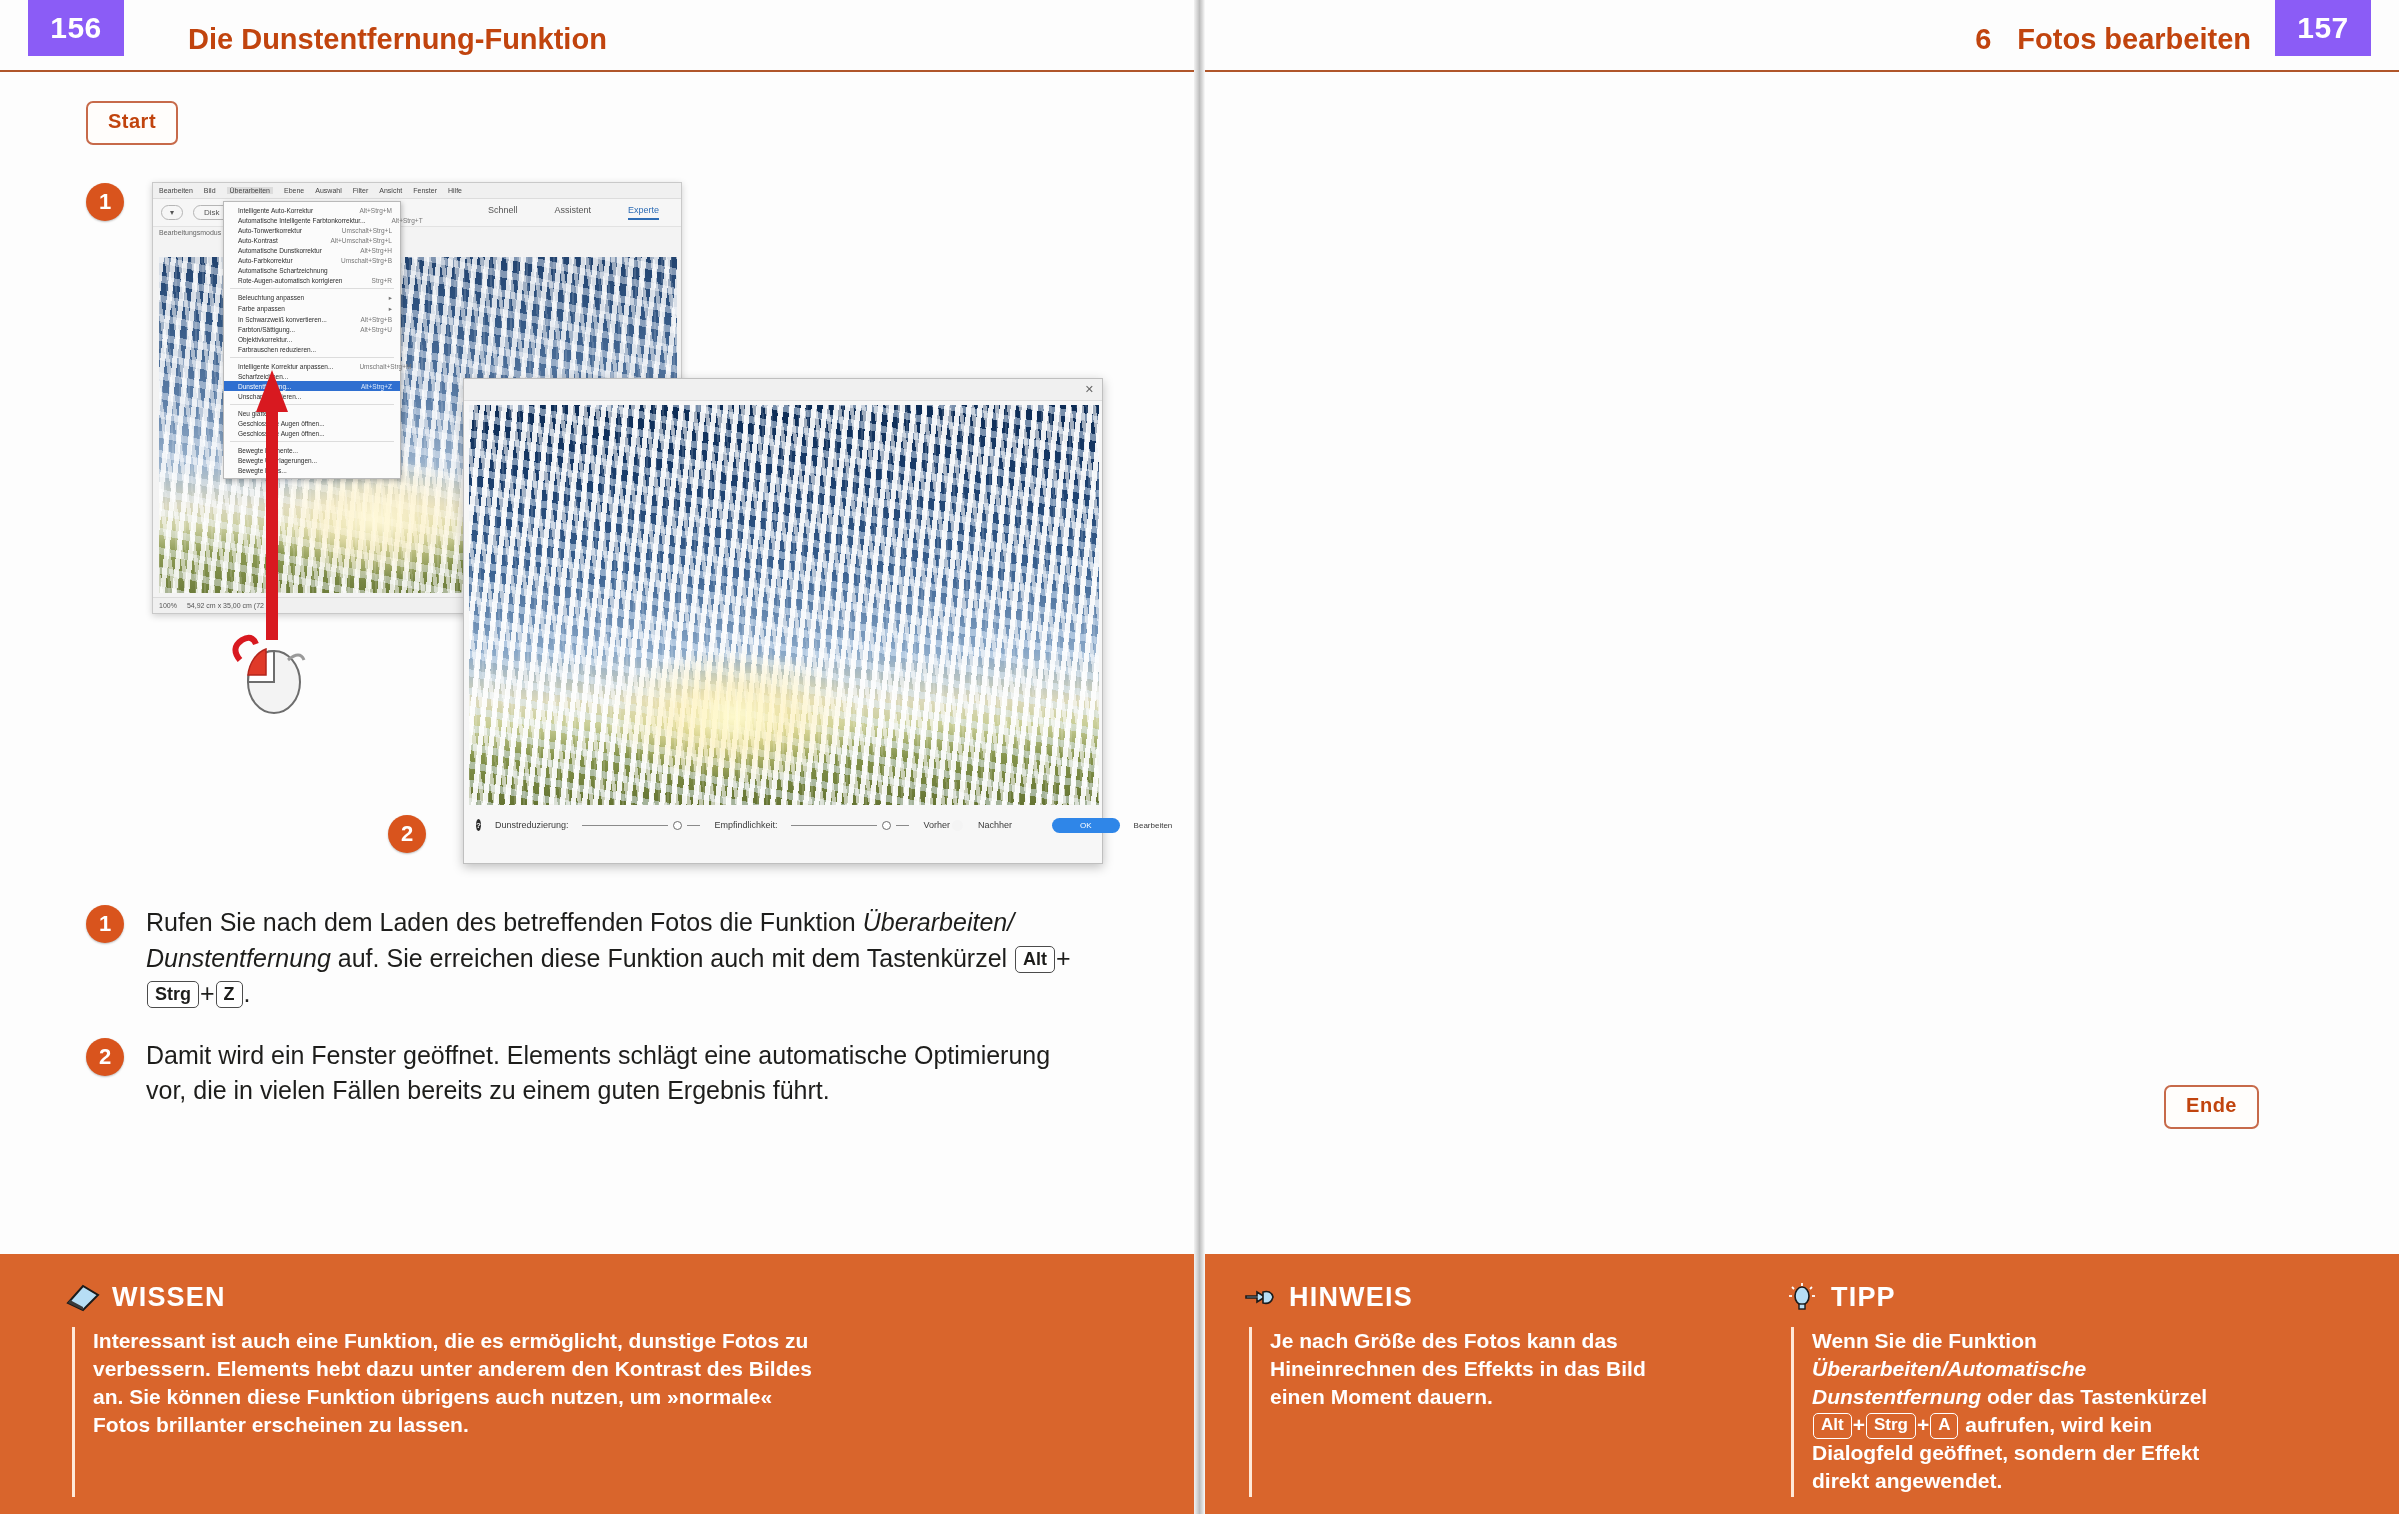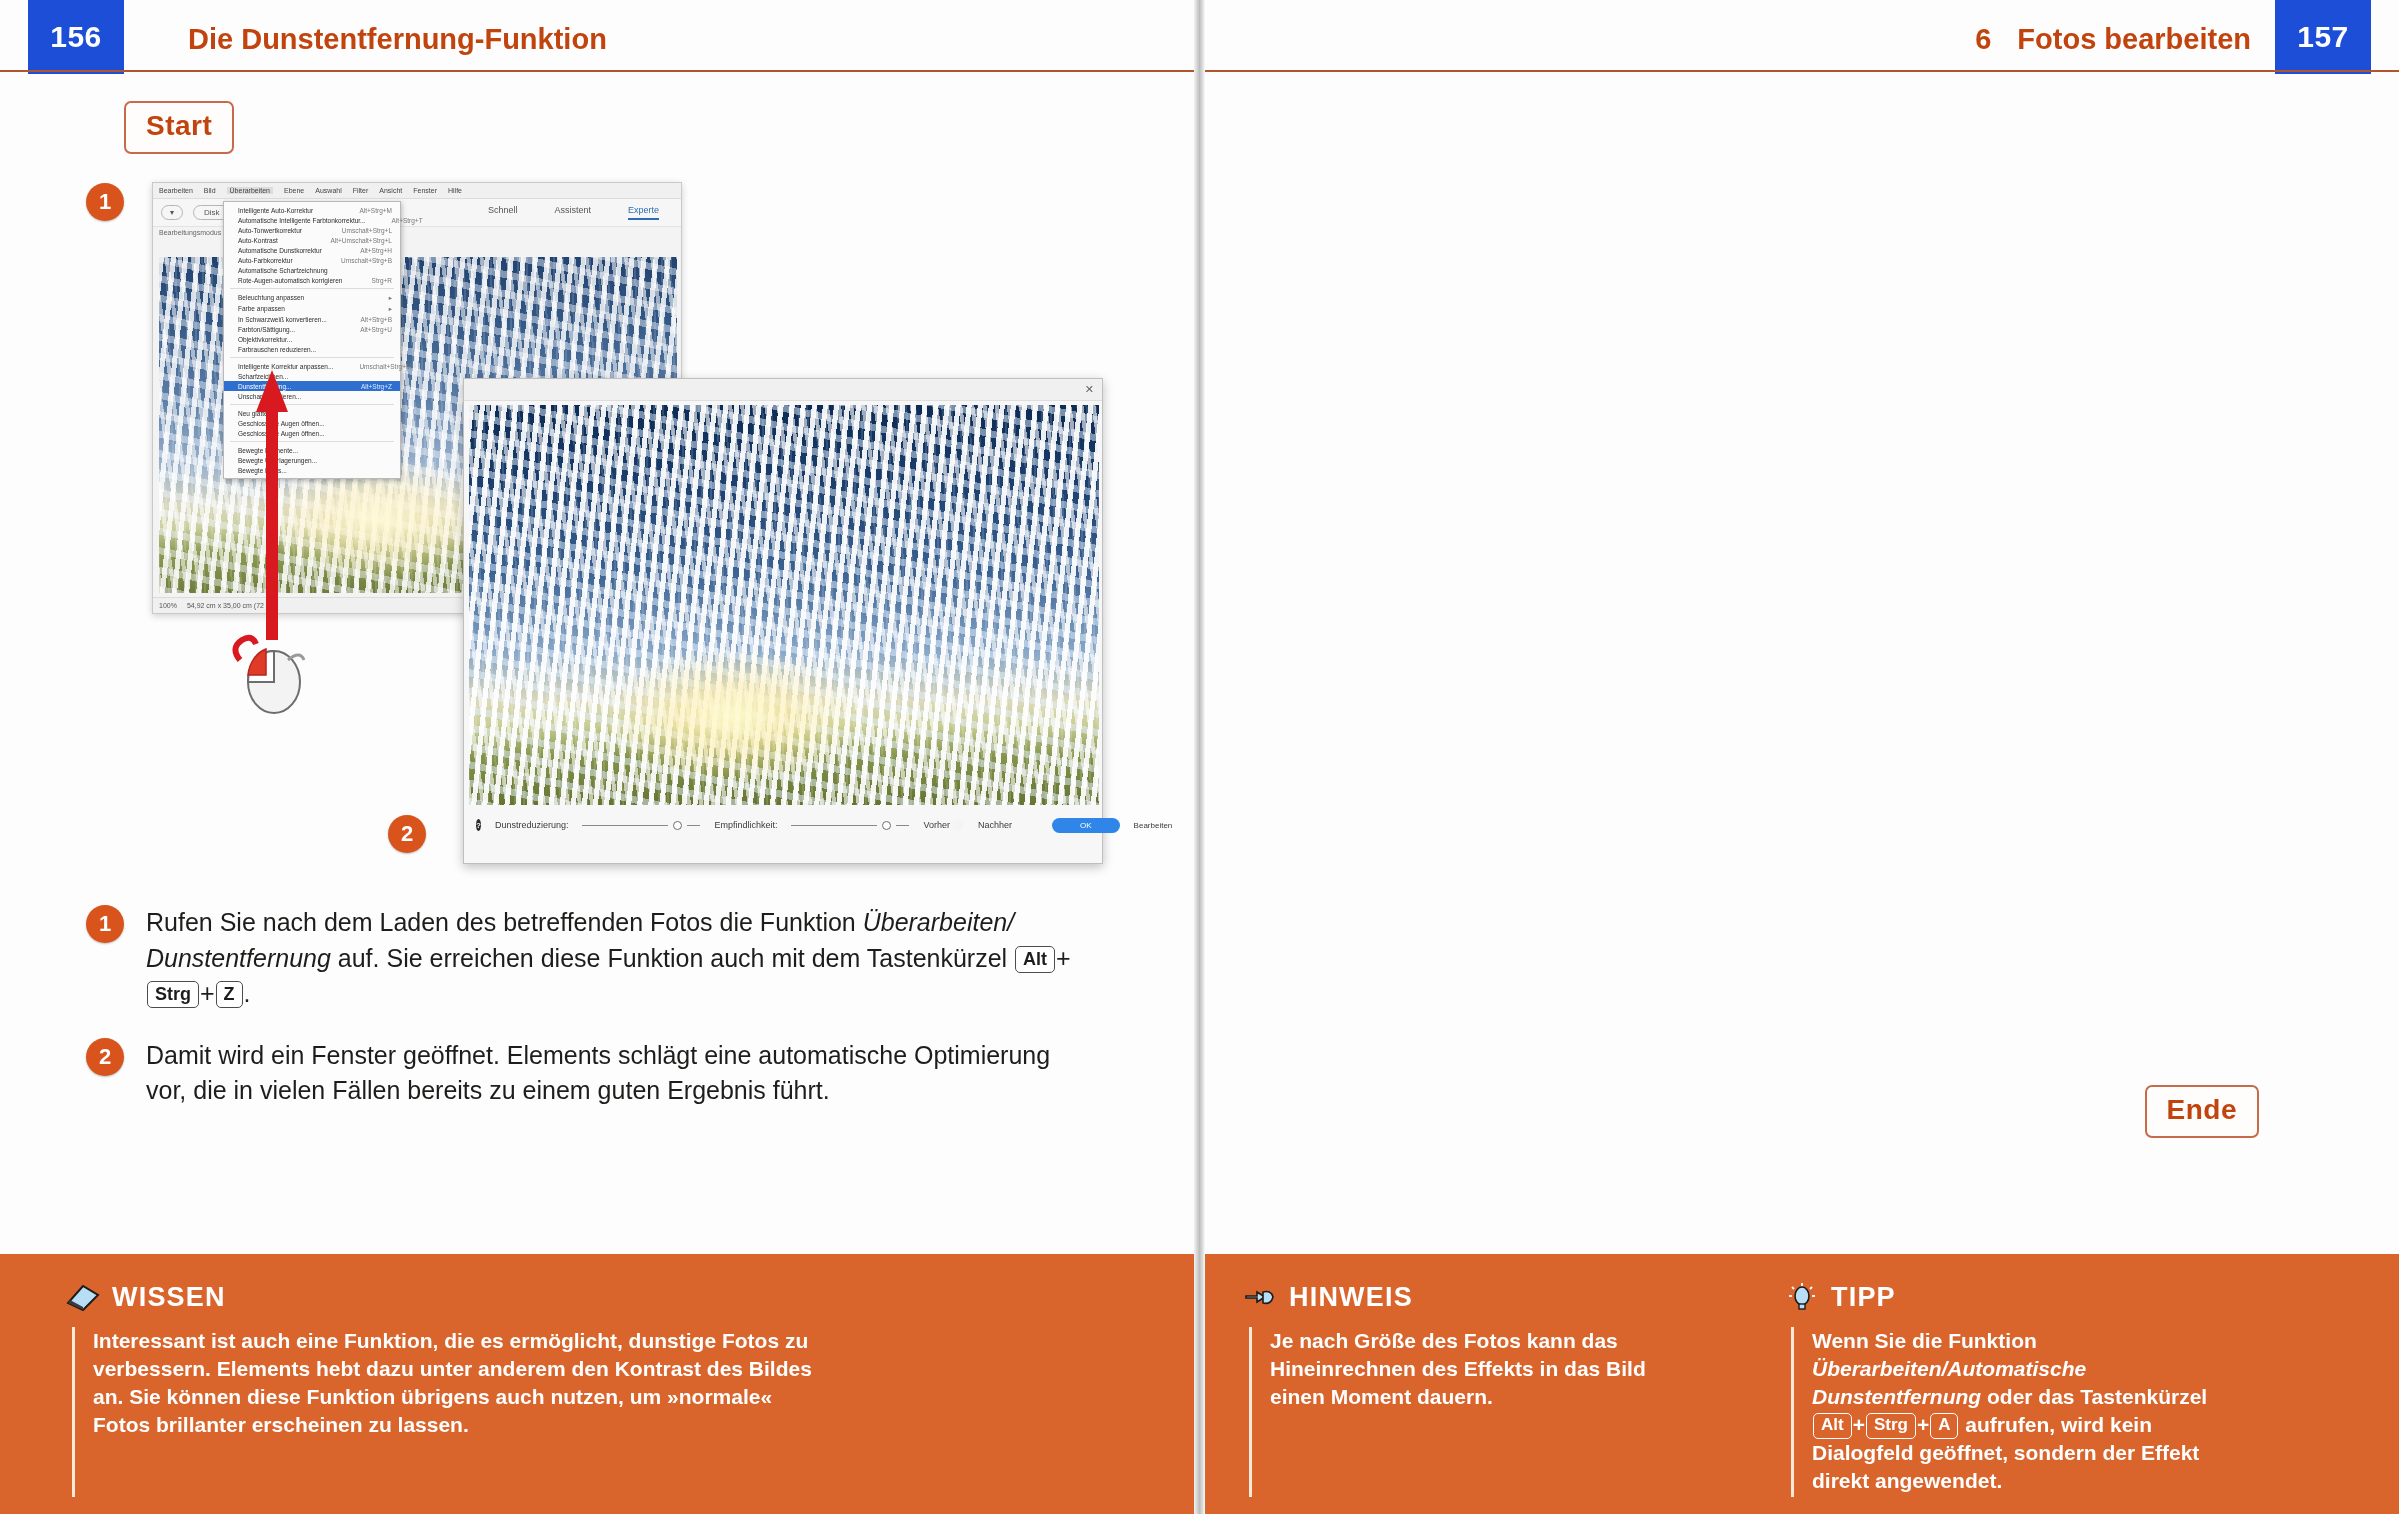--- a/index.html
+++ b/index.html
@@ -19,44 +19,43 @@
     background:linear-gradient(90deg,#f2f2f2 0%,#d9d9d9 25%,#bdbdbd 50%,#d9d9d9 75%,#fafafa 100%);
     z-index:40; pointer-events:none;
   }
 
   
   .header { position:relative; height:72px; }
   .header .rule {
     position:absolute; left:0; right:0; bottom:0; height:2px; background:#b0562a;
   }
   .folio {
-    position:absolute; top:0; width:96px; height:74px;
-    background:#1d4ed8; color:#ffffff;
+    position:absolute; top:0; width:96px; height:56px;
+    background:#8b5cf6; color:#ffffff;
     font-size:30px; font-weight:bold; letter-spacing:0.5px;
     display:flex; align-items:center; justify-content:center;
   }
   .folio-left { left:28px; }
   .folio-right { right:28px; }
   .head-title {
     position:absolute; top:0; height:78px;
     display:flex; align-items:center;
     color:#c1440e; font-size:29px; font-weight:bold;margin-left:40px;
   }
   .head-title-left { left:148px; }
   .head-title-right { right:148px; gap:26px; }
   .chapnum { color:#c1440e; font-weight:bold; }
 
   
   .pill {
     display:inline-flex; align-items:center; justify-content:center;
     border:2px solid #c76a4a; border-radius:7px;
     background:#fffdfb; color:#c1440e;
-    font-size:28px; font-weight:bold; letter-spacing:.5px;
+    font-size:20px; font-weight:bold; letter-spacing:.5px;
     padding:7px 20px 10px;
-    margin-left:38px;
   }
   .start-pill { position:absolute; left:86px; top:101px; }
   .ende-pill  { position:absolute; right:140px; top:1085px; }
 
   
   .badge {
     width:38px; height:38px; border-radius:50%;
     background:#d9541d; color:#fff;
     font-size:22px; font-weight:bold;
     display:flex; align-items:center; justify-content:center;

